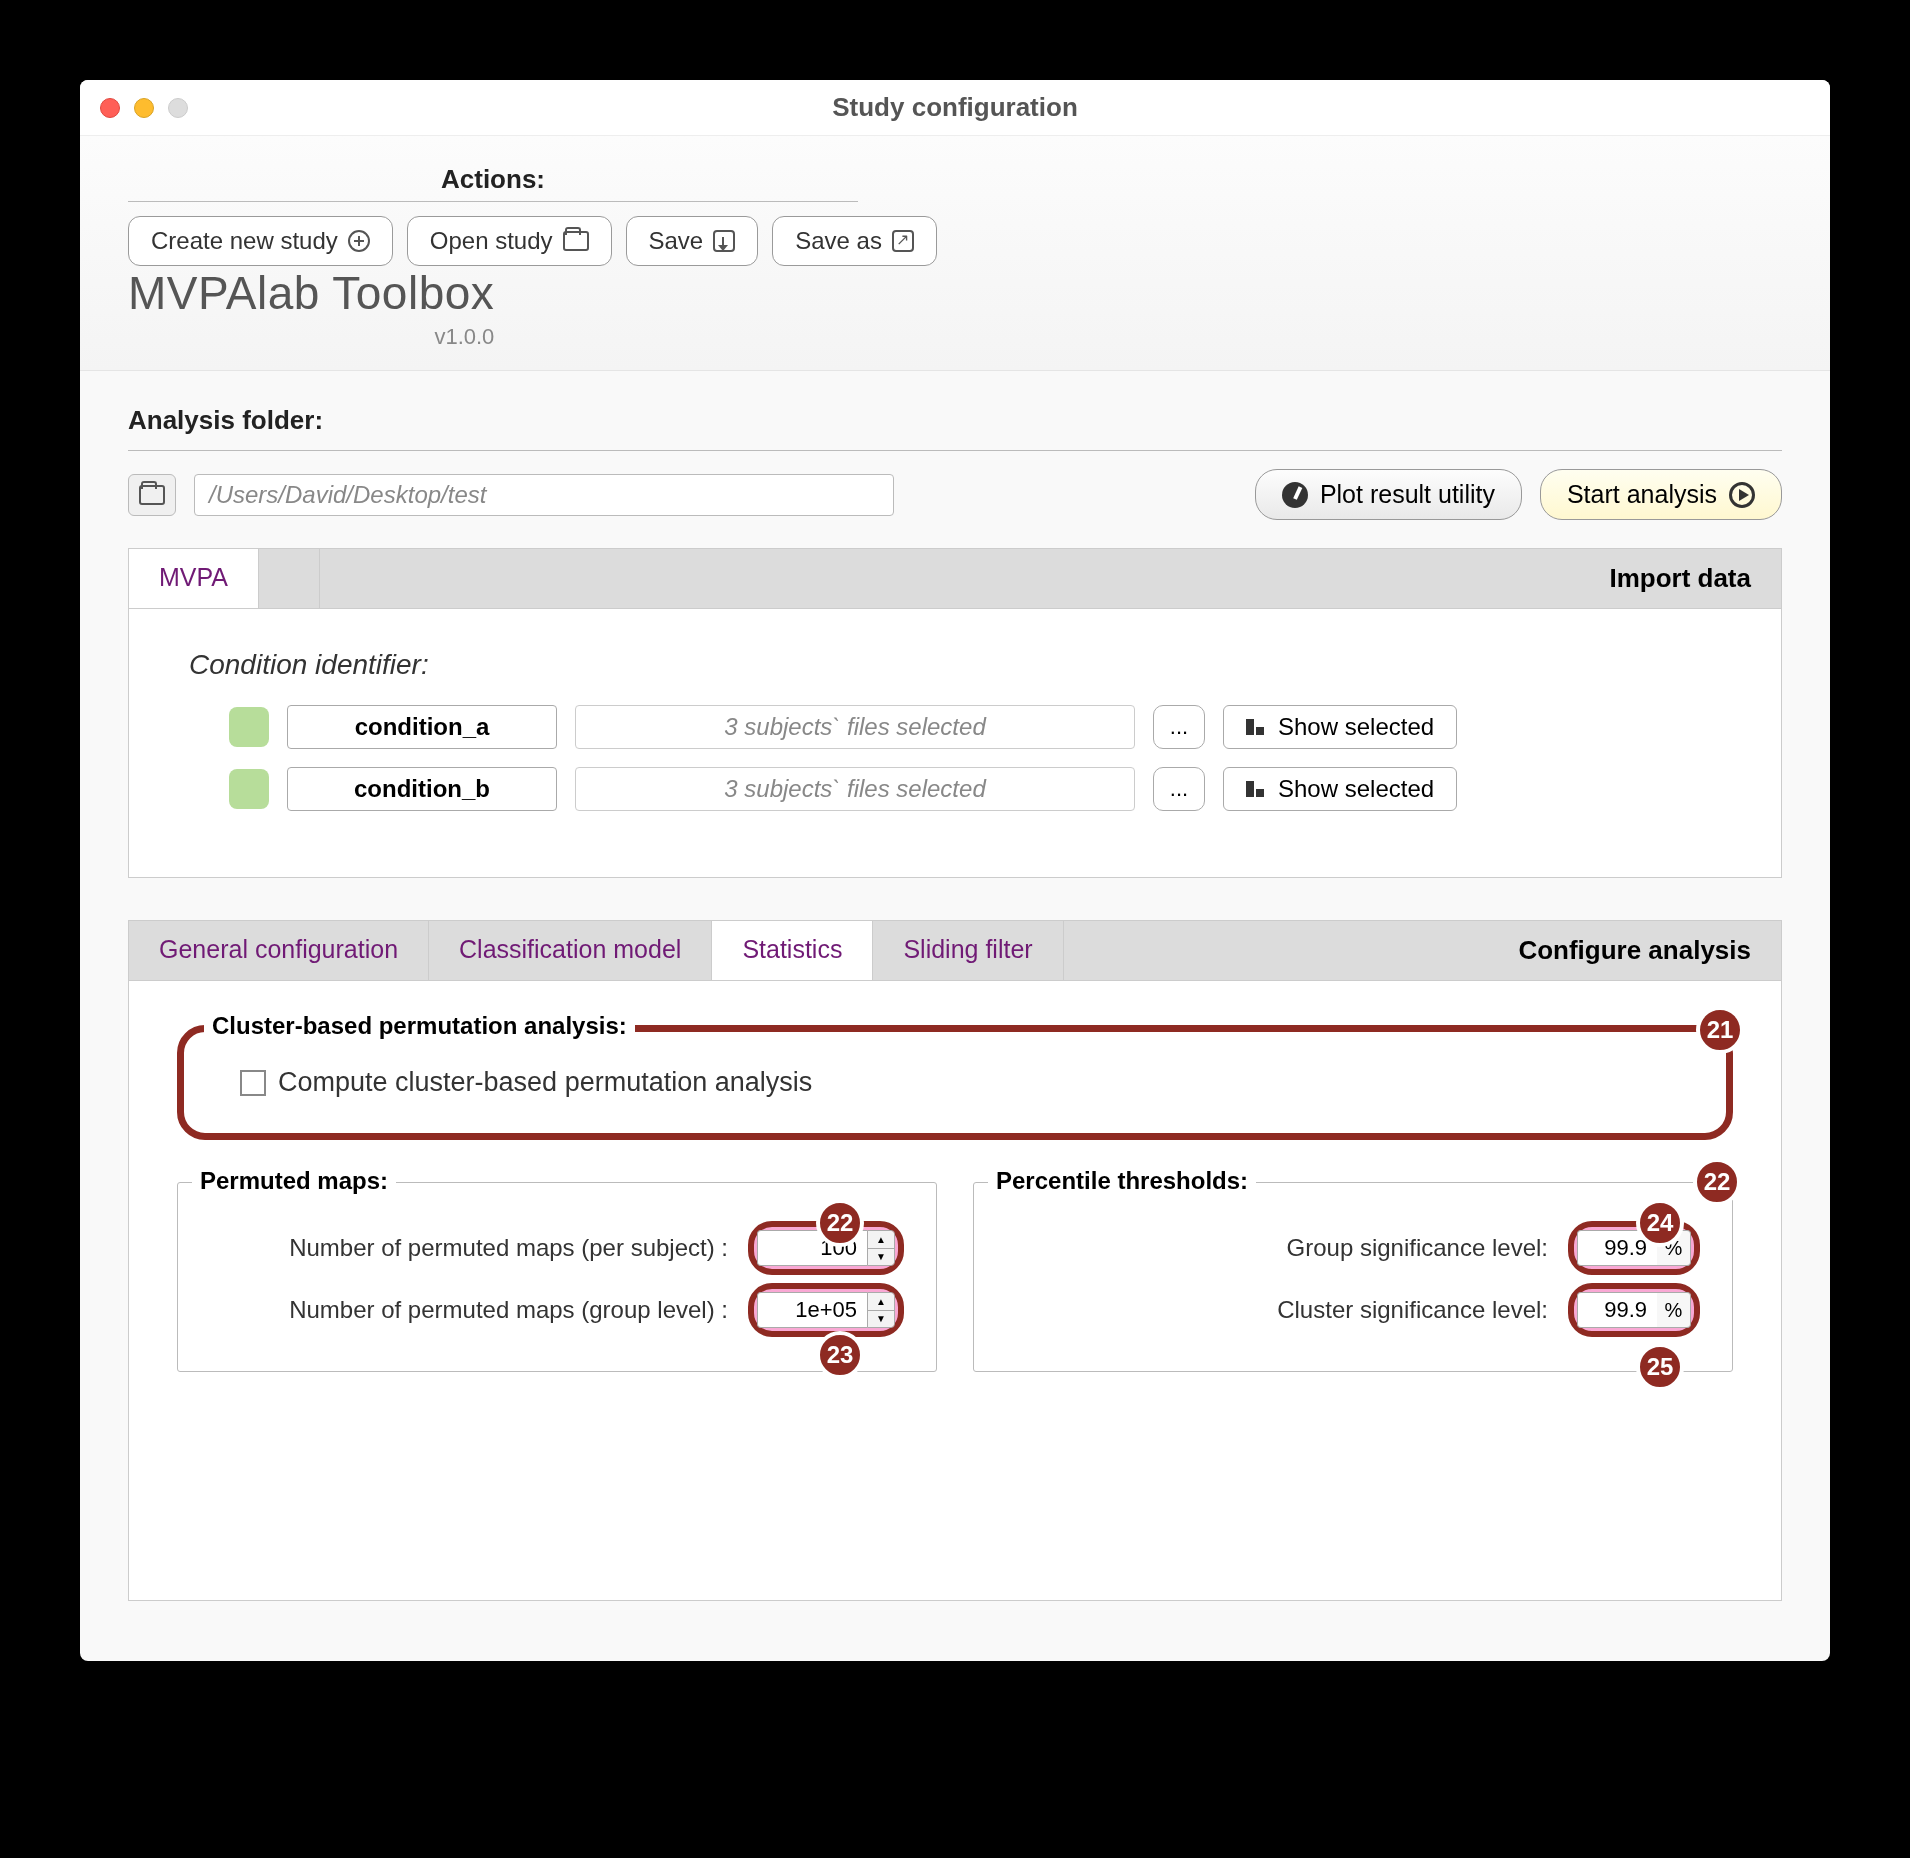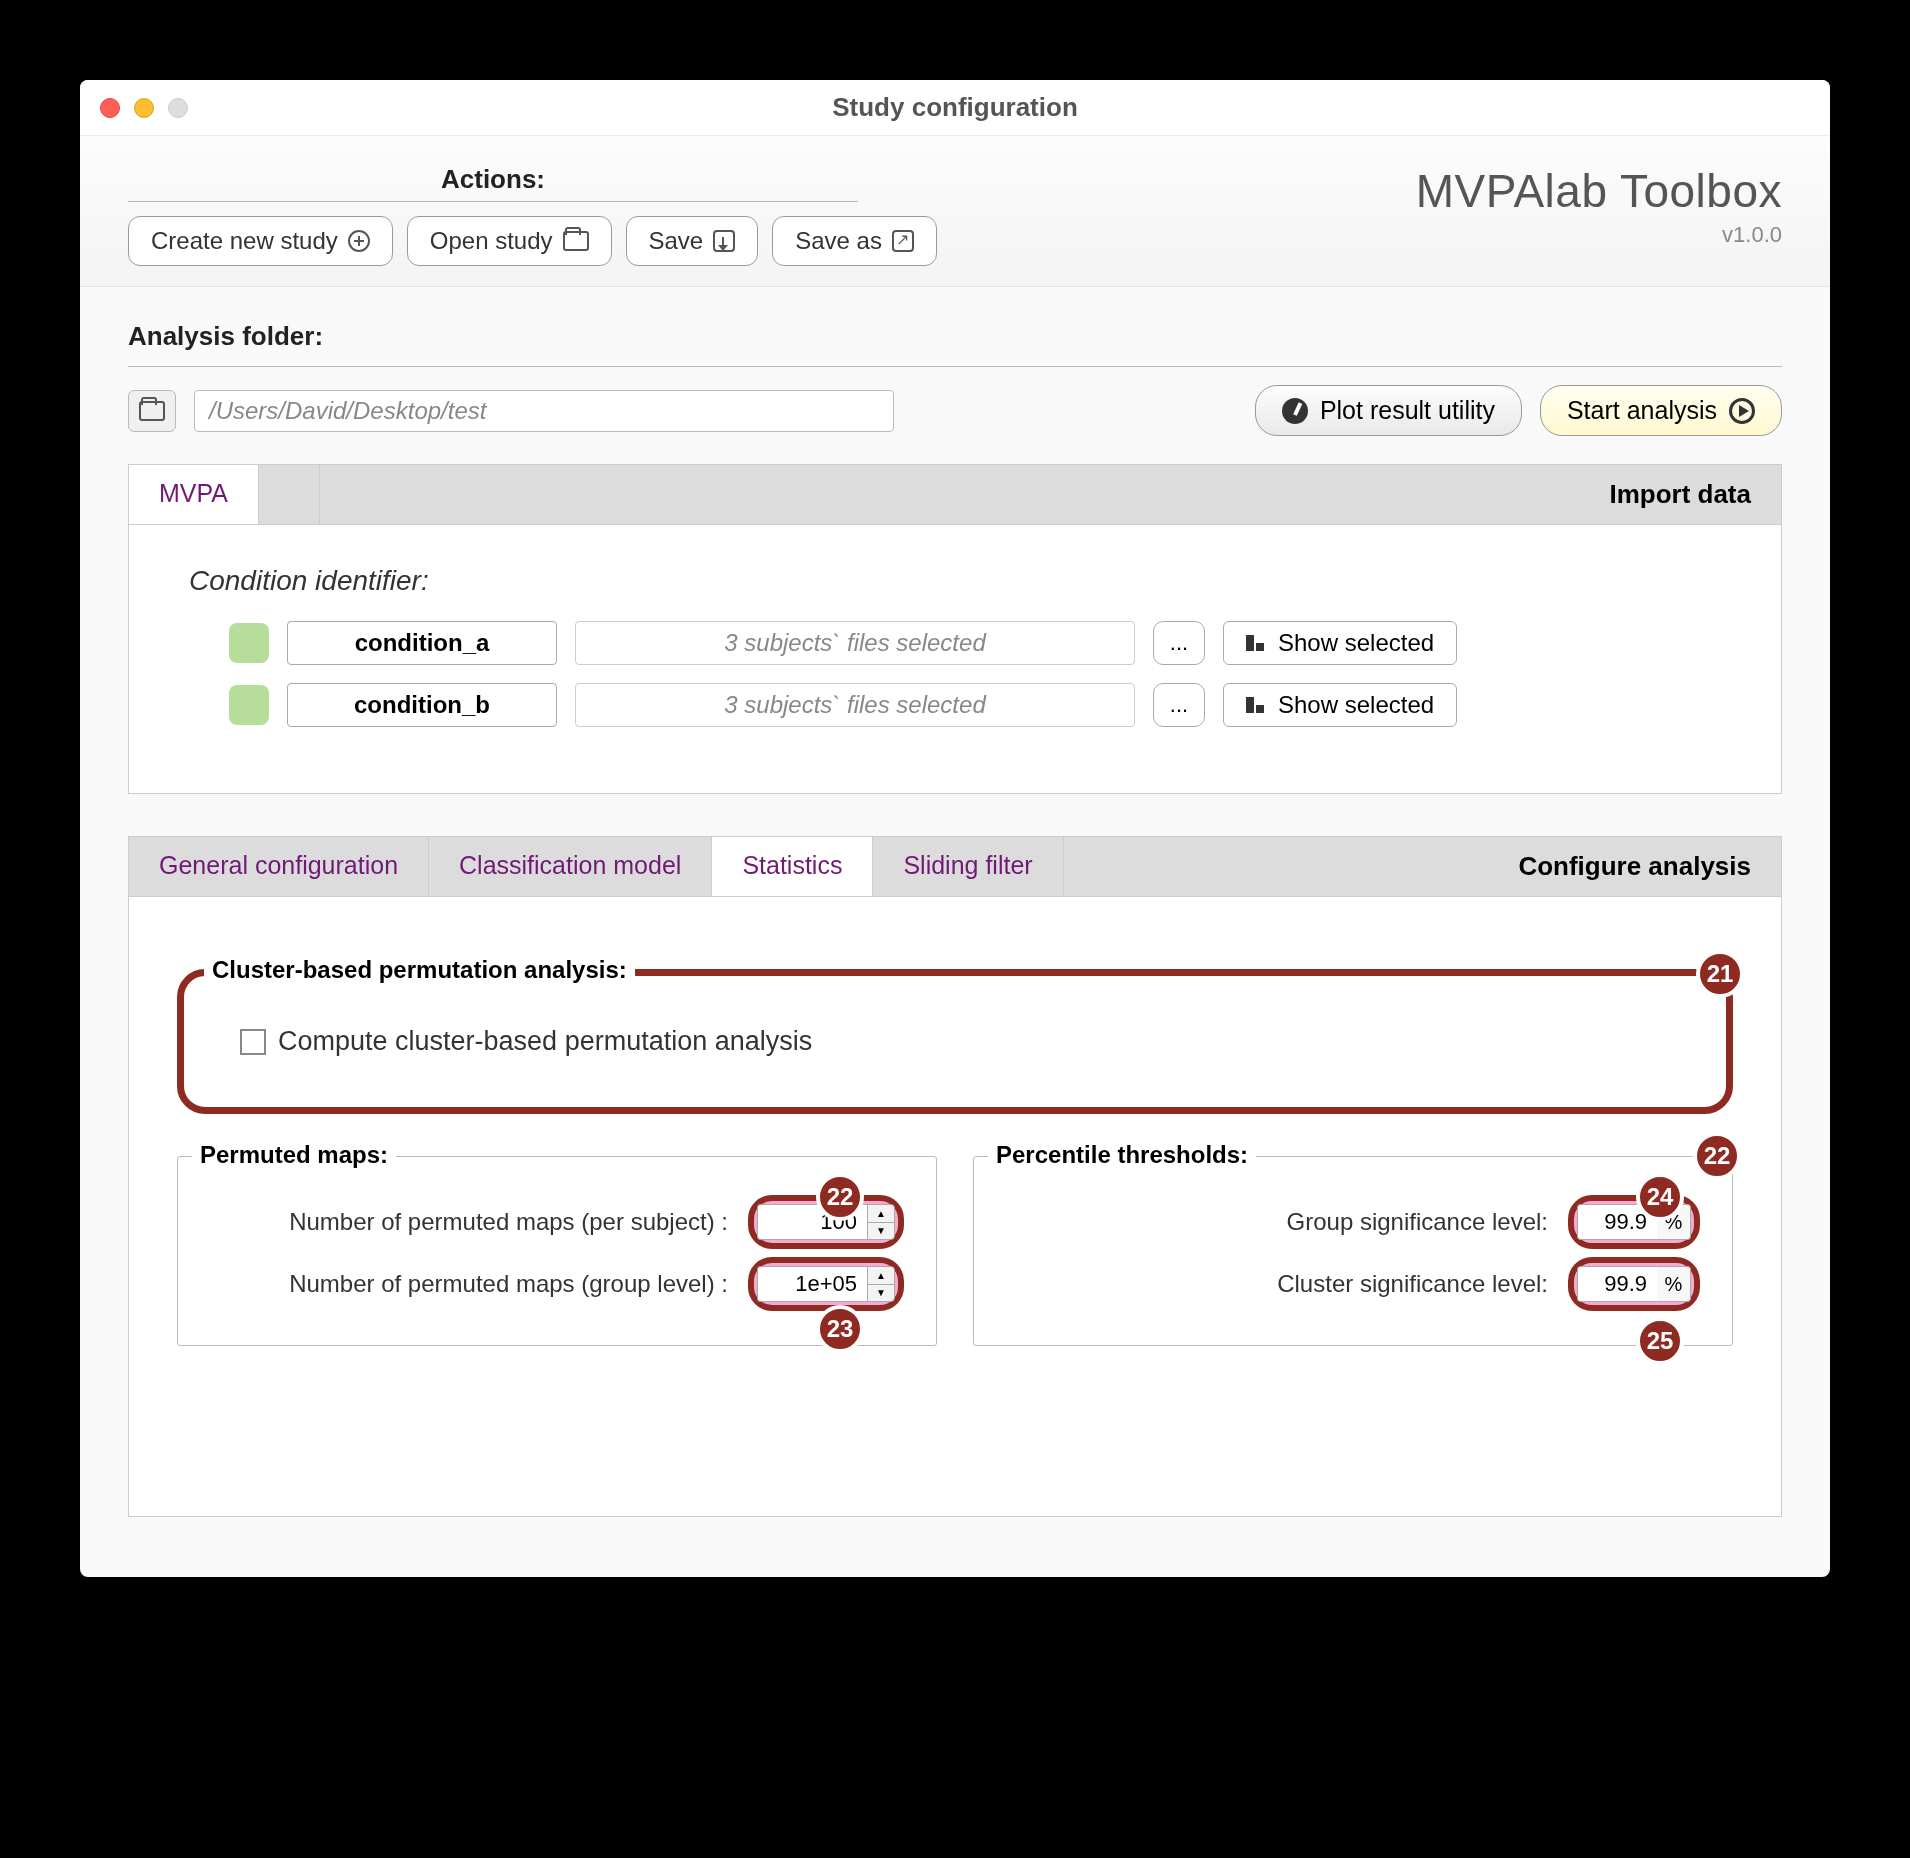--- a/index.html
+++ b/index.html
@@ -39,20 +39,21 @@
     position:absolute; left:0; right:0; text-align:center;
     font-weight:600; font-size:26px; color:#555;
   }
   .topbar {
     padding:28px 48px 20px 48px;
     background:linear-gradient(#fcfcfc,#f4f4f4);
     border-bottom:1px solid #e5e5e5;
     display:flex;
     align-items:flex-start;
     justify-content:space-between;
+    flex-direction:column;
   }
   .actions-block { }
   .actions-label {
     font-weight:700; font-size:26px; color:#222;
     text-align:center; width:730px;
     border-bottom:1px solid #bbb; padding-bottom:6px; margin-bottom:14px;
   }
   .btnrow { display:flex; gap:14px; }
   .pillbtn {
     display:flex; align-items:center; gap:10px;
@@ -303,21 +304,21 @@
 
     <div class="tabbar tabbar2">
       <div class="tab">General configuration</div>
       <div class="tab">Classification model</div>
       <div class="tab active">Statistics</div>
       <div class="tab">Sliding filter</div>
       <div class="tabright">Configure analysis</div>
     </div>
     <div class="panel2">
 
-      <div class="fset highlight" style="padding:50px 34px;margin-top:28px;">
+      <div class="fset highlight" style="padding:35px 34px;">
         <div class="legend" style="top:-20px;left:20px;">Cluster-based permutation analysis:</div>
         <div class="chk" style="padding-left:22px;">
           <div class="chkbox"></div>
           <span>Compute cluster-based permutation analysis</span>
         </div>
         <div class="callout" style="top:-26px;right:-18px;">21</div>
       </div>
 
       <div class="twocol">
         <div class="col">

